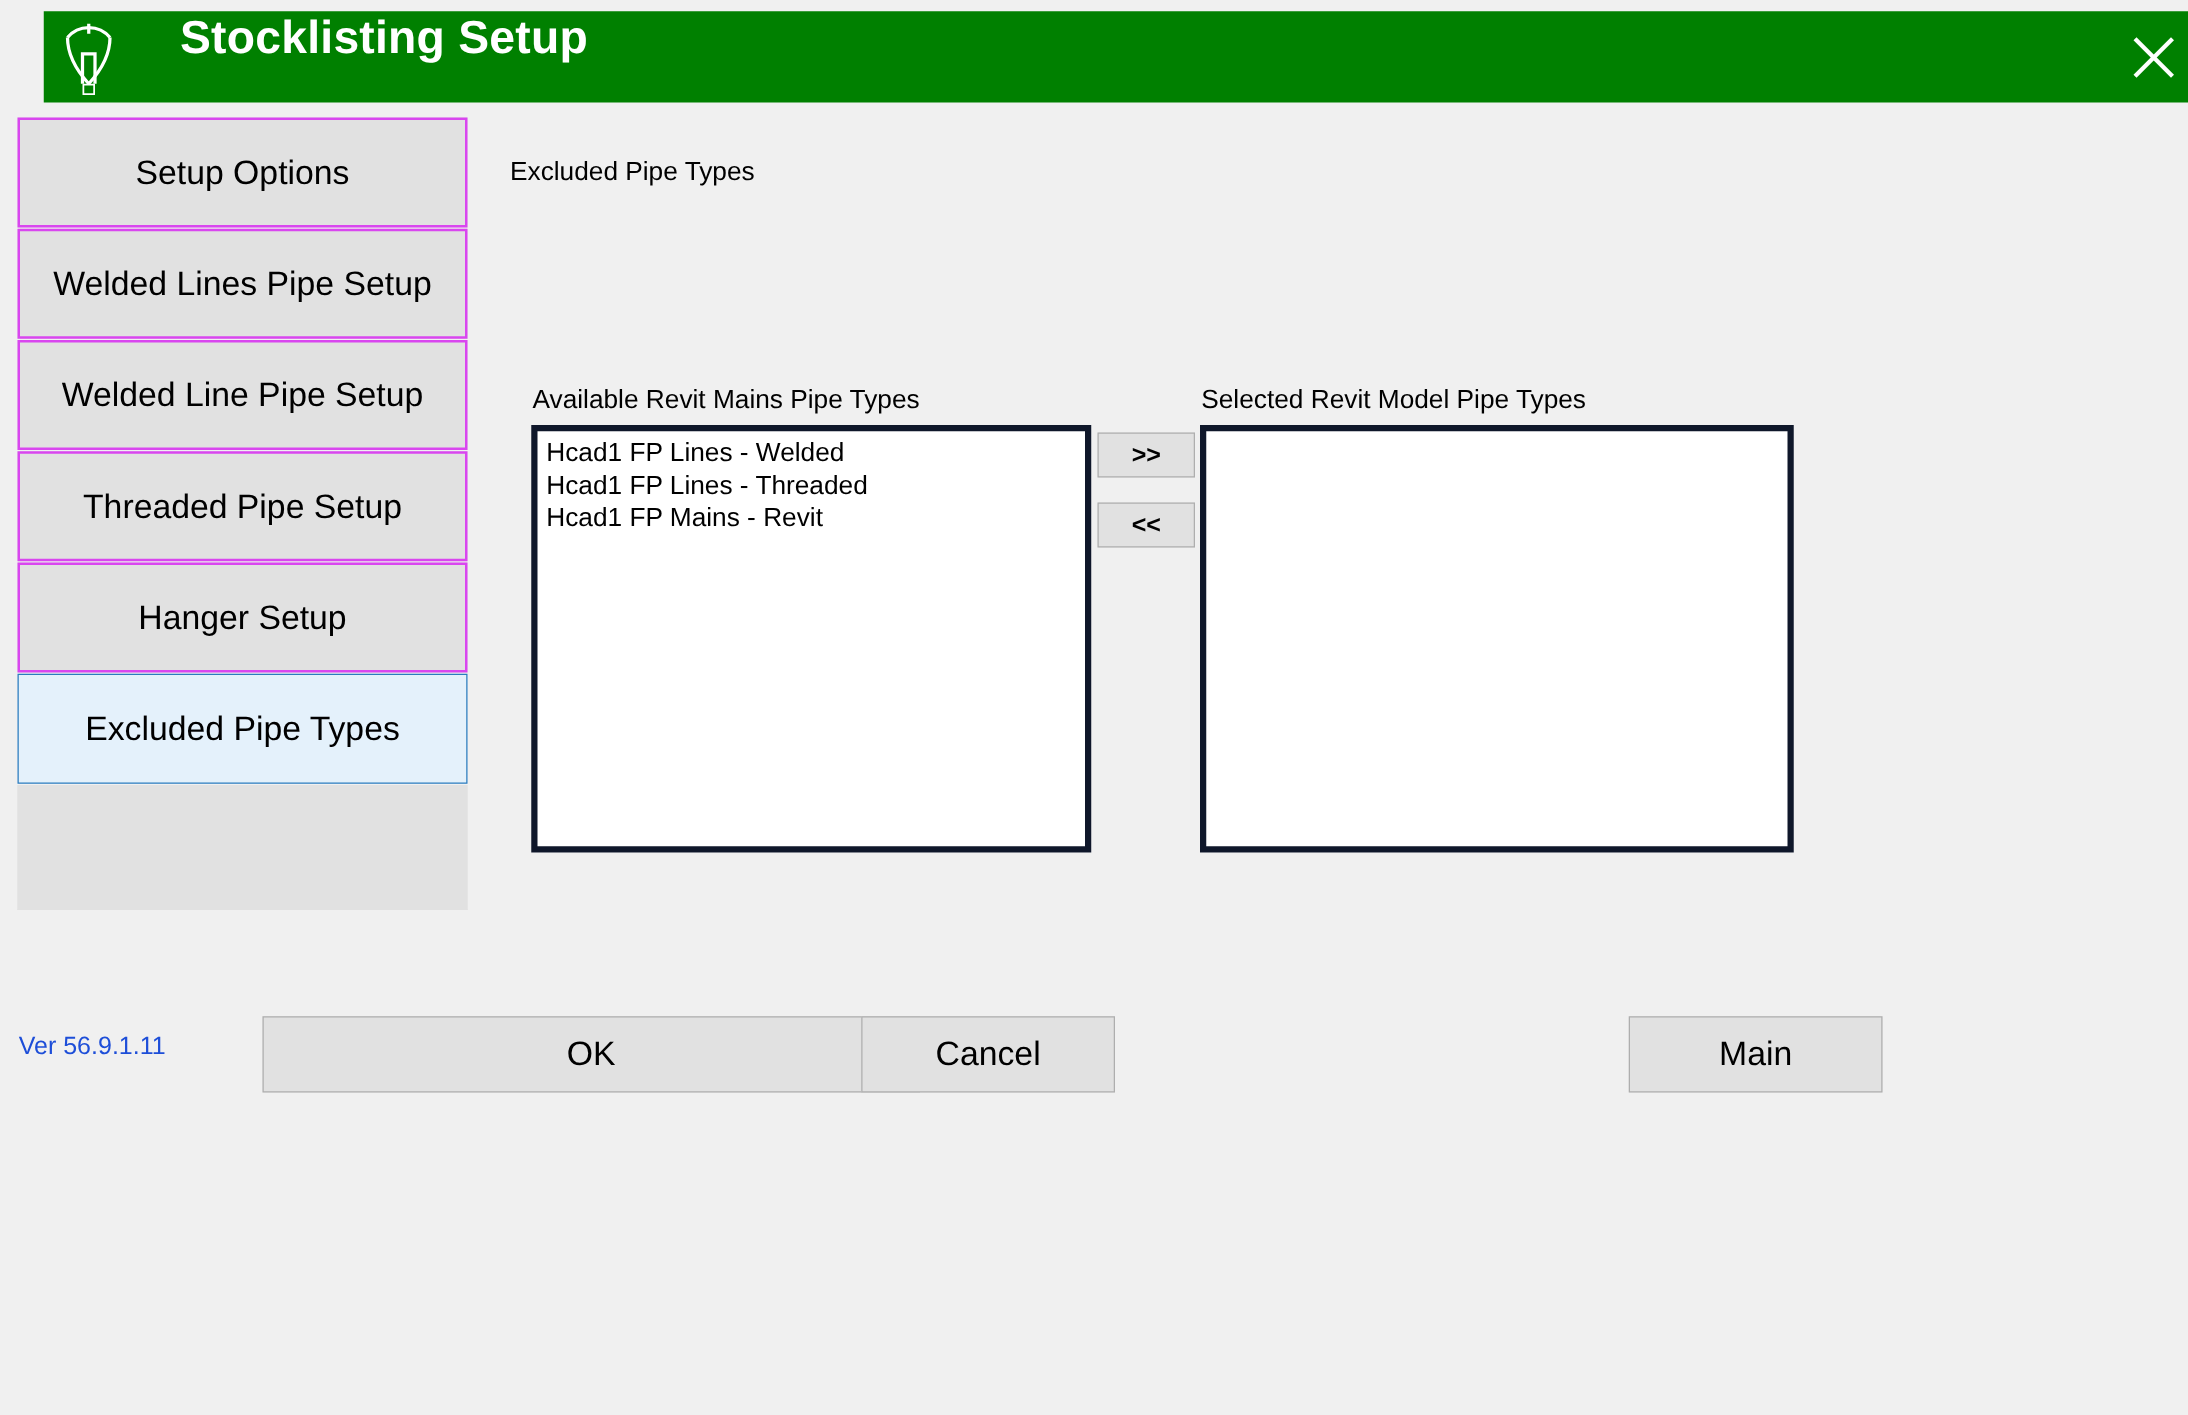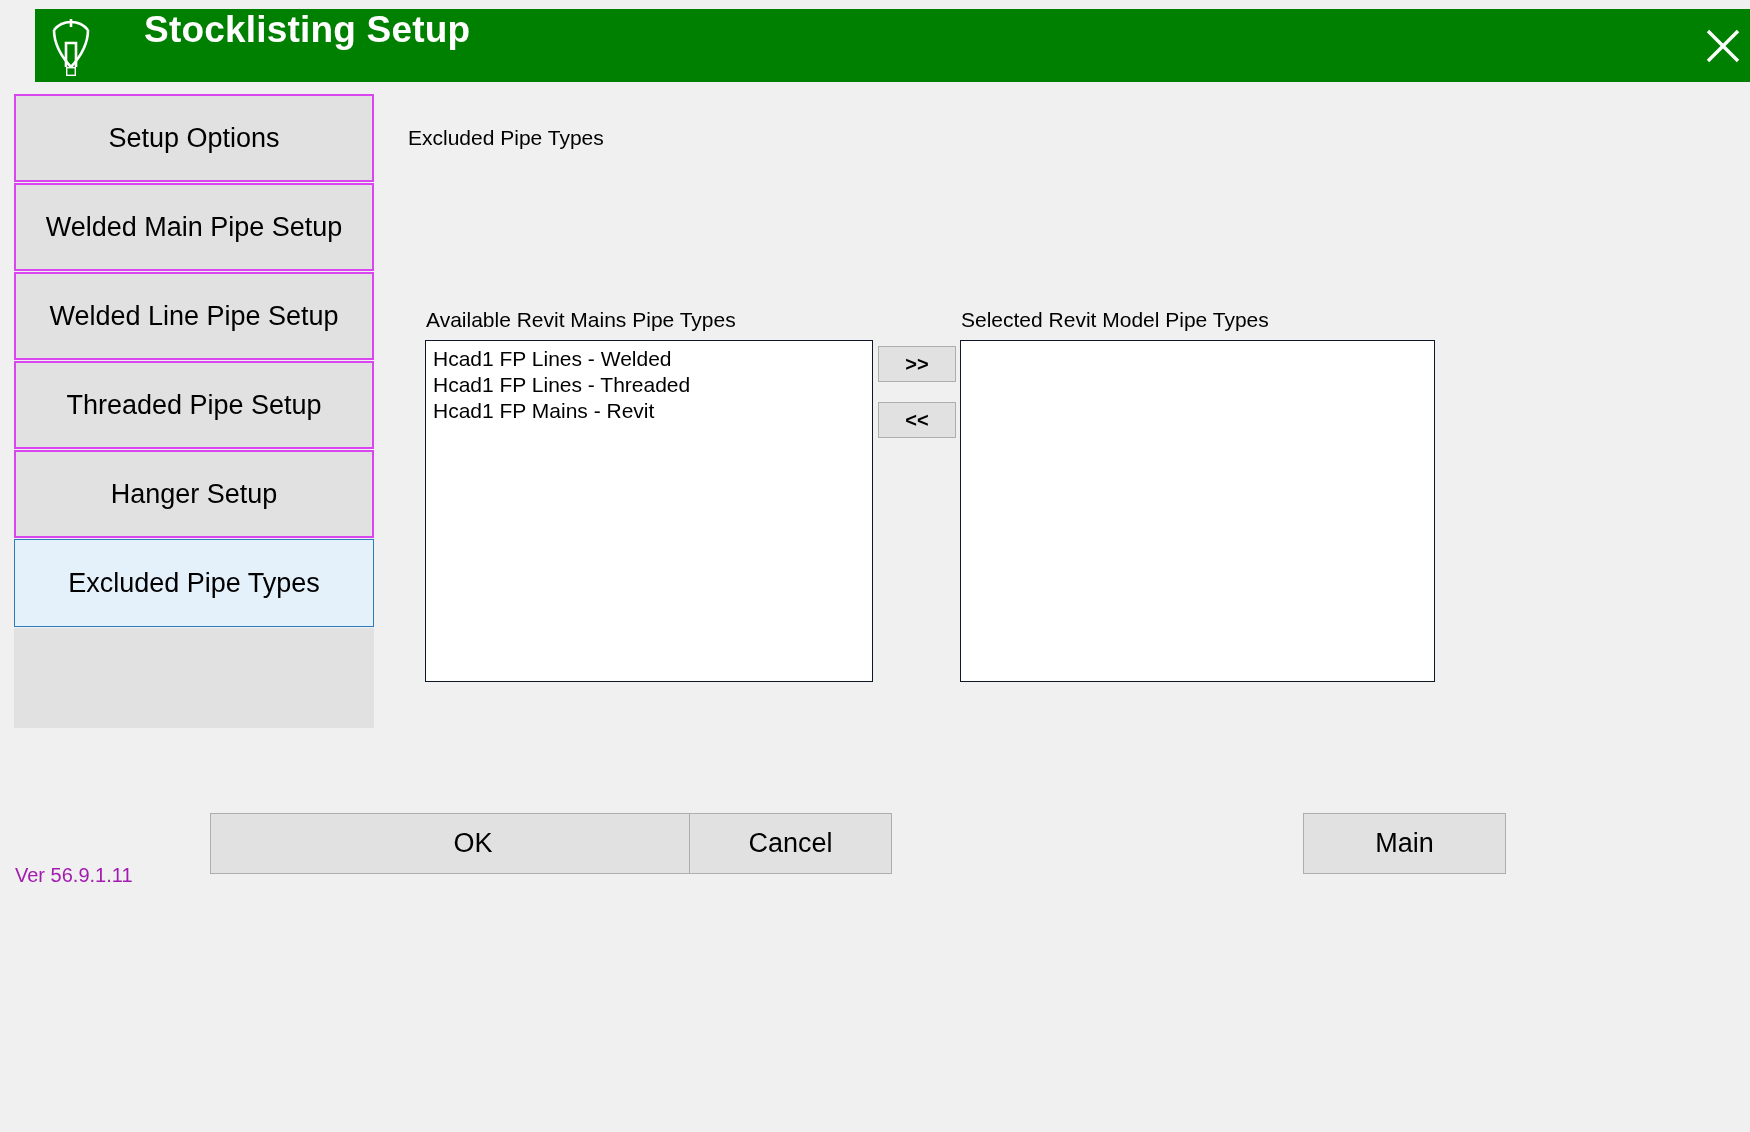--- a/index.html
+++ b/index.html
@@ -116,21 +116,21 @@
     font-size: 21px;
     color: #000000;
   }
   #available-label { left: 417px; top: 299px; }
   #selected-label  { left: 952px; top: 299px; }
 
   .listbox {
     position: absolute;
     box-sizing: border-box;
     background: #ffffff;
-    border: 1px solid #0f172a;
+    border: 5px solid #0f172a;
     overflow: hidden;
     padding: 5px 0 0 0;
   }
   #available-listbox {
     left: 416px;
     top: 331px;
     width: 448px;
     height: 342px;
   }
   #selected-listbox {
@@ -166,23 +166,23 @@
     cursor: pointer;
     user-select: none;
   }
   #move-right-button { left: 869px; top: 337px; }
   #move-left-button  { left: 869px; top: 393px; }
 
   
   #version-label {
     position: absolute;
     left: 6px;
-    top: 855px;
+    top: 817px;
     font-size: 20px;
-    color: #a21caf;
+    color: #1d4ed8;
   }
   .footer-button {
     position: absolute;
     box-sizing: border-box;
     background: #e1e1e1;
     border: 1px solid #aeaeae;
     display: flex;
     align-items: center;
     justify-content: center;
     font-size: 27px;
@@ -220,21 +220,21 @@
         <line x1="37" y1="7" x2="7" y2="37" stroke="#ffffff" stroke-width="3.4"></line>
       </svg>
     </div>
   </div>
 
   <div id="sidebar">
     <div class="nav-button">
       <span>Setup Options</span>
     </div>
     <div class="nav-button">
-      <span>Welded Main Pipe Setup</span>
+      <span>Welded Lines Pipe Setup</span>
     </div>
     <div class="nav-button">
       <span>Welded Line Pipe Setup</span>
     </div>
     <div class="nav-button">
       <span>Threaded Pipe Setup</span>
     </div>
     <div class="nav-button">
       <span>Hanger Setup</span>
     </div>

